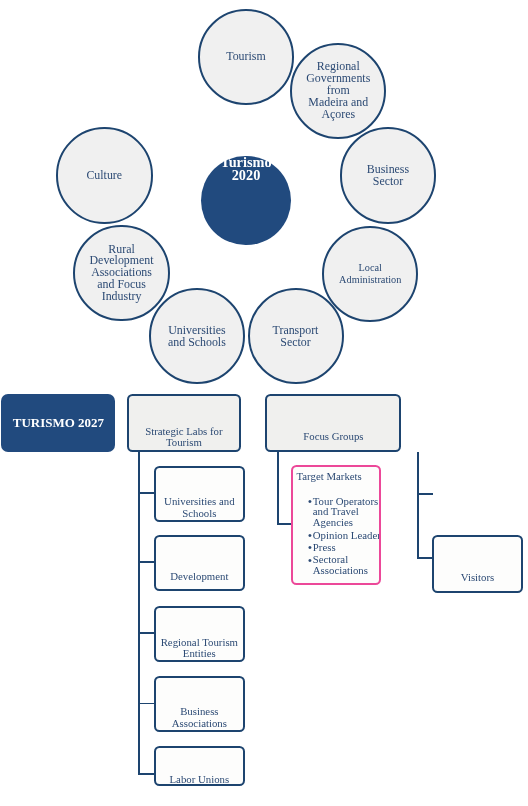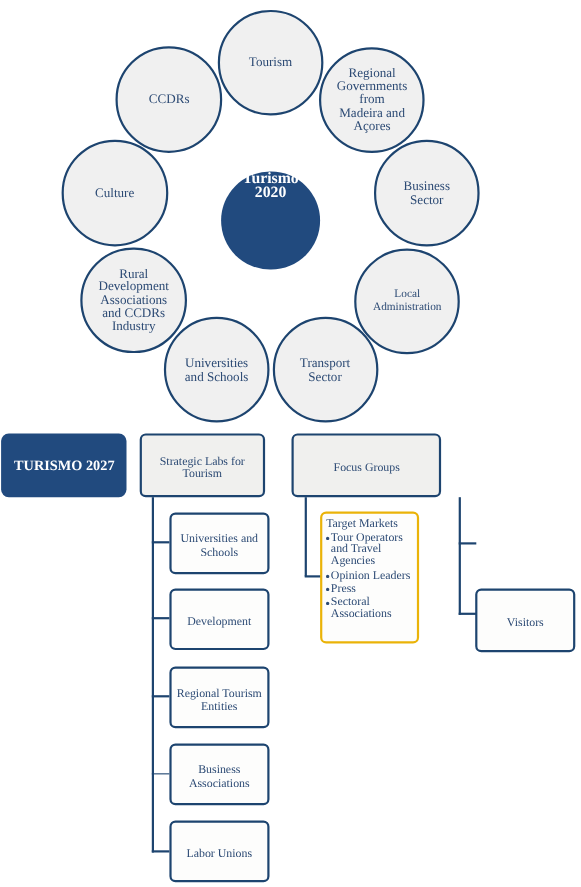--- a/index.html
+++ b/index.html
@@ -20,28 +20,28 @@
        display:flex;justify-content:center;text-align:center;}
   .hub .lbl{color:#FFFFFF;font-size:14.3px;line-height:13.7px;font-weight:bold;}
 
   
   .root-box{position:absolute;background:#214A7E;border-radius:7px;
        display:flex;align-items:center;justify-content:center;text-align:center;}
   .root-box .lbl{color:#FFFFFF;font-size:13px;font-weight:bold;}
   .box{position:absolute;box-sizing:border-box;border:2px solid #1D446F;
        border-radius:5.5px;background:#FDFDFC;
        display:flex;align-items:center;justify-content:center;text-align:center;}
-  .box .lbl{color:#2C4A74;font-size:10.8px;line-height:11.45px;position:relative;top:3px;}
+  .box .lbl{color:#2C4A74;font-size:10.8px;line-height:11.45px;position:relative;top:14px;}
   .headbox{background:#F0F0EE;}
   .conn{position:absolute;background:#1D446F;}
-  .listbox{position:absolute;box-sizing:border-box;border:2px solid #eab308;
+  .listbox{position:absolute;box-sizing:border-box;border:2px solid #ec4899;
        border-radius:5.5px;background:#FDFDFC;overflow:hidden;}
   .listbox .ttl{color:#2C4A74;font-size:10.8px;line-height:10.9px;
        position:absolute;left:3.1px;top:3.2px;white-space:nowrap;}
-  .listbox ul{margin:0;padding:0;list-style:none;position:absolute;left:2.4px;top:16.2px;}
+  .listbox ul{margin:12px;padding:0;list-style:none;position:absolute;left:2.4px;top:16.2px;}
   .listbox li{color:#2C4A74;font-size:10.8px;line-height:10.9px;
        position:relative;padding-left:5px;margin-bottom:1.4px;white-space:nowrap;}
   .listbox li:before{content:"\2022";position:absolute;left:0;top:1.5px;font-size:12.5px;line-height:10.9px;}
 </style>
 </head>
 <body>
 
 <div class="stage">
 
   <div class="circ" style="left:198.1px;top:8.9px;width:95.7px;height:95.7px;">
@@ -86,36 +86,31 @@
       <span>Universities</span><br>
       <span>and Schools</span>
     </div>
   </div>
 
   <div class="circ" style="left:73.3px;top:224.5px;width:96.5px;height:96.5px;">
     <div class="lbl">
       <span>Rural</span><br>
       <span>Development</span><br>
       <span>Associations</span><br>
-      <span>and CCDRs</span><br>
+      <span>and Focus</span><br>
       <span>Industry</span>
     </div>
   </div>
 
   <div class="circ" style="left:56.0px;top:127.2px;width:96.5px;height:96.5px;">
     <div class="lbl">
       <span>Culture</span>
     </div>
   </div>
 
-  <div class="circ" style="left:105.4px;top:42.2px;width:96.8px;height:96.8px;">
-    <div class="lbl">
-      <span>CCDRs</span>
-    </div>
-  </div>
 
   <div class="hub" style="left:201.2px;top:155.6px;width:89.6px;height:89.6px;">
     <div class="lbl">
       <span>Turismo</span><br>
       <span>2020</span>
     </div>
   </div>
 
   <div class="root-box" style="left:1.4px;top:394px;width:114.1px;height:58px;">
     <div class="lbl">TURISMO 2027</div>
@@ -155,21 +150,21 @@
 
   <div class="conn" style="left:138.1px;top:702.6px;width:16px;height:1.8px;"></div>
   <div class="box" style="left:153.5px;top:675.8px;width:91.7px;height:56px;">
     <div class="lbl">
       <span>Business</span><br>
       <span>Associations</span>
     </div>
   </div>
 
   <div class="conn" style="left:138.1px;top:773.4px;width:16px;height:1.8px;"></div>
-  <div class="box" style="left:153.5px;top:745.8px;width:91.7px;height:56px;">
+  <div class="box" style="left:153.5px;top:745.8px;width:91.7px;height:40px;">
     <div class="lbl">
       <span>Labor Unions</span>
     </div>
   </div>
 
   <div class="box headbox" style="left:265.4px;top:394px;width:136px;height:58px;">
     <div class="lbl">
       <span>Focus Groups</span>
     </div>
   </div>

